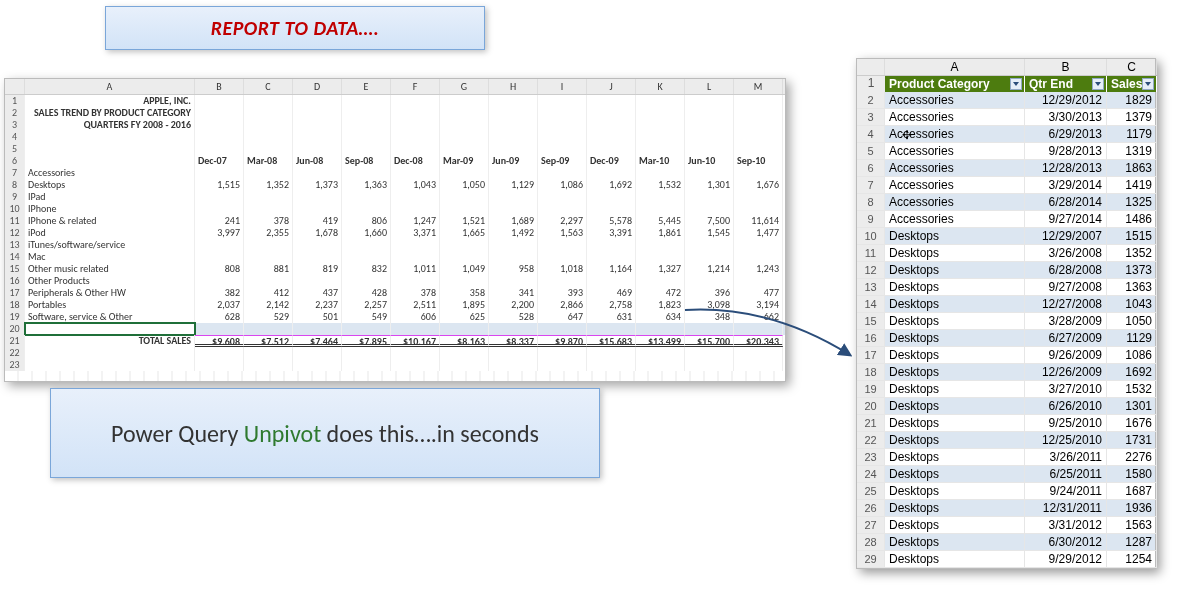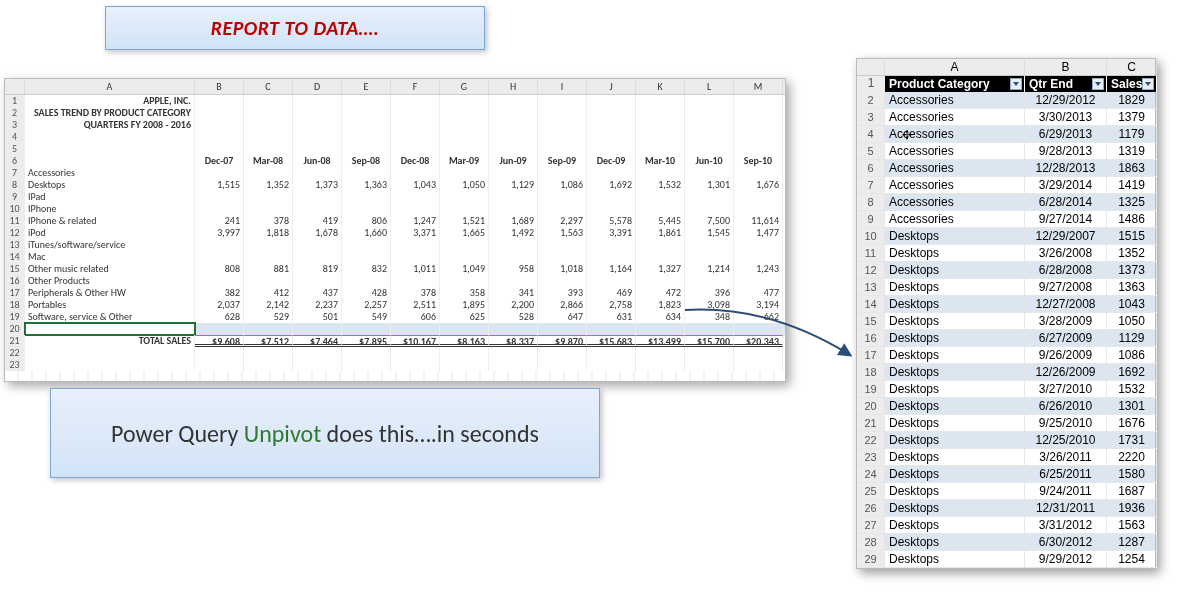--- a/index.html
+++ b/index.html
@@ -63,21 +63,21 @@
   }
   .lrow > div {
     border-right: 1px solid #eee;
     padding: 0 3px;
     overflow: hidden;
     white-space: nowrap;
   }
   .rn { background:#ececec; text-align:center; color:#555; }
   .bold { font-weight:700;text-align:right; }
   .r-num { text-align:right; }
-  .date-hd { text-align:center; font-weight:700; }
+  .date-hd { font-weight:700; }
   .sel { outline: 2px solid #1f6f39; outline-offset:-1px; background:#fff; }
   .total-row { border-top:1px solid #d946ef; border-bottom:3px double #333; font-weight:700; }
   .highlighted-row { background: #dce6f1; }
 
   
   .torn { height: 10px; background: repeating-linear-gradient(90deg,#fff 0 12px,#f3f3f3 12px 14px); filter: blur(.6px); }
 
   
   .caption {
     position: absolute;
@@ -112,21 +112,21 @@
     background:#ececec;
     border-bottom:1px solid #ccc;
   }
   .rs-colrow div { text-align:center; padding:1px 0; border-right:1px solid #ddd; font-size:12px;}
   .rs-head {
     display:grid;
     grid-template-columns: 28px 140px 82px 50px;
   }
   .rs-head .rn { background:#ececec; text-align:center; }
   .hcell {
-    background:#000000; color:#fff; font-weight:700;
+    background:#4d7c0f; color:#fff; font-weight:700;
     padding:1px 4px; border-right:1px solid #fff;
     position:relative; font-size:12px;
   }
   .hcell .dd {
     position:absolute; right:2px; top:2px;
     width:12px; height:12px;
     background:#e6eef8; border:1px solid #92a9c6;
   }
   .hcell .dd::after{
     content:""; position:absolute; left:2px; top:3px;
@@ -135,21 +135,21 @@
     border-top:4px solid #2b4d7a;
   }
   .rs-row {
     display:grid;
     grid-template-columns: 28px 140px 82px 50px;
     height:17px; line-height:17px;
   }
   .rs-row > div { border-right:1px solid #e6e6e6; border-bottom:1px solid #e6e6e6; padding:0 4px; overflow:hidden; white-space:nowrap;}
   .rs-row .rn { background:#ececec; text-align:center; font-size:11px; }
   .band { background:#dce6f1; }
-  .r-right { text-align:center; }
+  .r-right { text-align:right; }
 
   
   .cursor { position:absolute; font-size:12px; color:#000; pointer-events:none; }
 </style>
 </head>
 <body>
 
 <div class="title-banner">
   <span class="t">REPORT TO DATA….</span>
 </div>
@@ -345,21 +345,21 @@
         <div class="r-num">2,297</div>
         <div class="r-num">5,578</div>
         <div class="r-num">5,445</div>
         <div class="r-num">7,500</div>
         <div class="r-num">11,614</div>
       </div>
       <div class="lrow">
         <div class="rn">12</div>
         <div>iPod</div>
         <div class="r-num">3,997</div>
-        <div class="r-num">1,818</div>
+        <div class="r-num">2,355</div>
         <div class="r-num">1,678</div>
         <div class="r-num">1,660</div>
         <div class="r-num">3,371</div>
         <div class="r-num">1,665</div>
         <div class="r-num">1,492</div>
         <div class="r-num">1,563</div>
         <div class="r-num">3,391</div>
         <div class="r-num">1,861</div>
         <div class="r-num">1,545</div>
         <div class="r-num">1,477</div>
@@ -705,21 +705,21 @@
       <div class="rs-row band">
         <div class="rn">22</div>
         <div>Desktops</div>
         <div class="r-right">12/25/2010</div>
         <div class="r-right">1731</div>
       </div>
       <div class="rs-row">
         <div class="rn">23</div>
         <div>Desktops</div>
         <div class="r-right">3/26/2011</div>
-        <div class="r-right">2220</div>
+        <div class="r-right">2276</div>
       </div>
       <div class="rs-row band">
         <div class="rn">24</div>
         <div>Desktops</div>
         <div class="r-right">6/25/2011</div>
         <div class="r-right">1580</div>
       </div>
       <div class="rs-row">
         <div class="rn">25</div>
         <div>Desktops</div>

